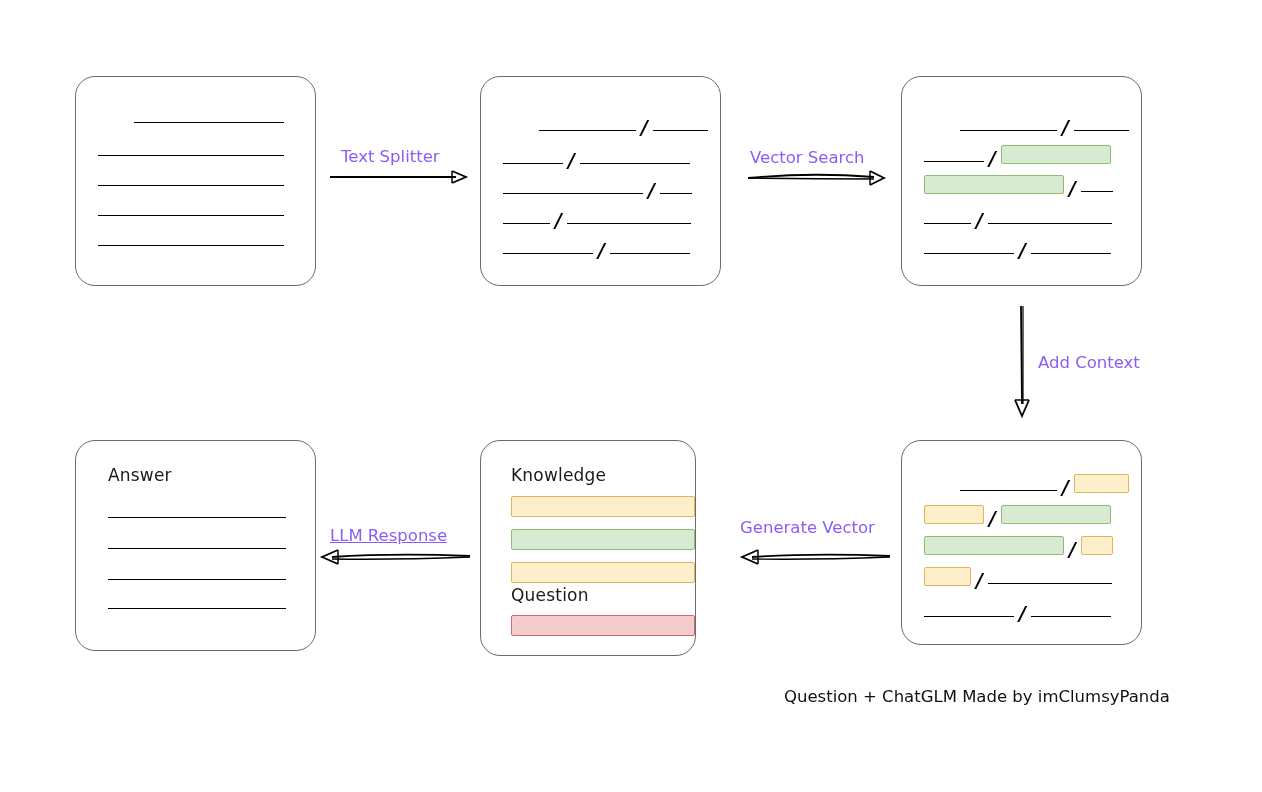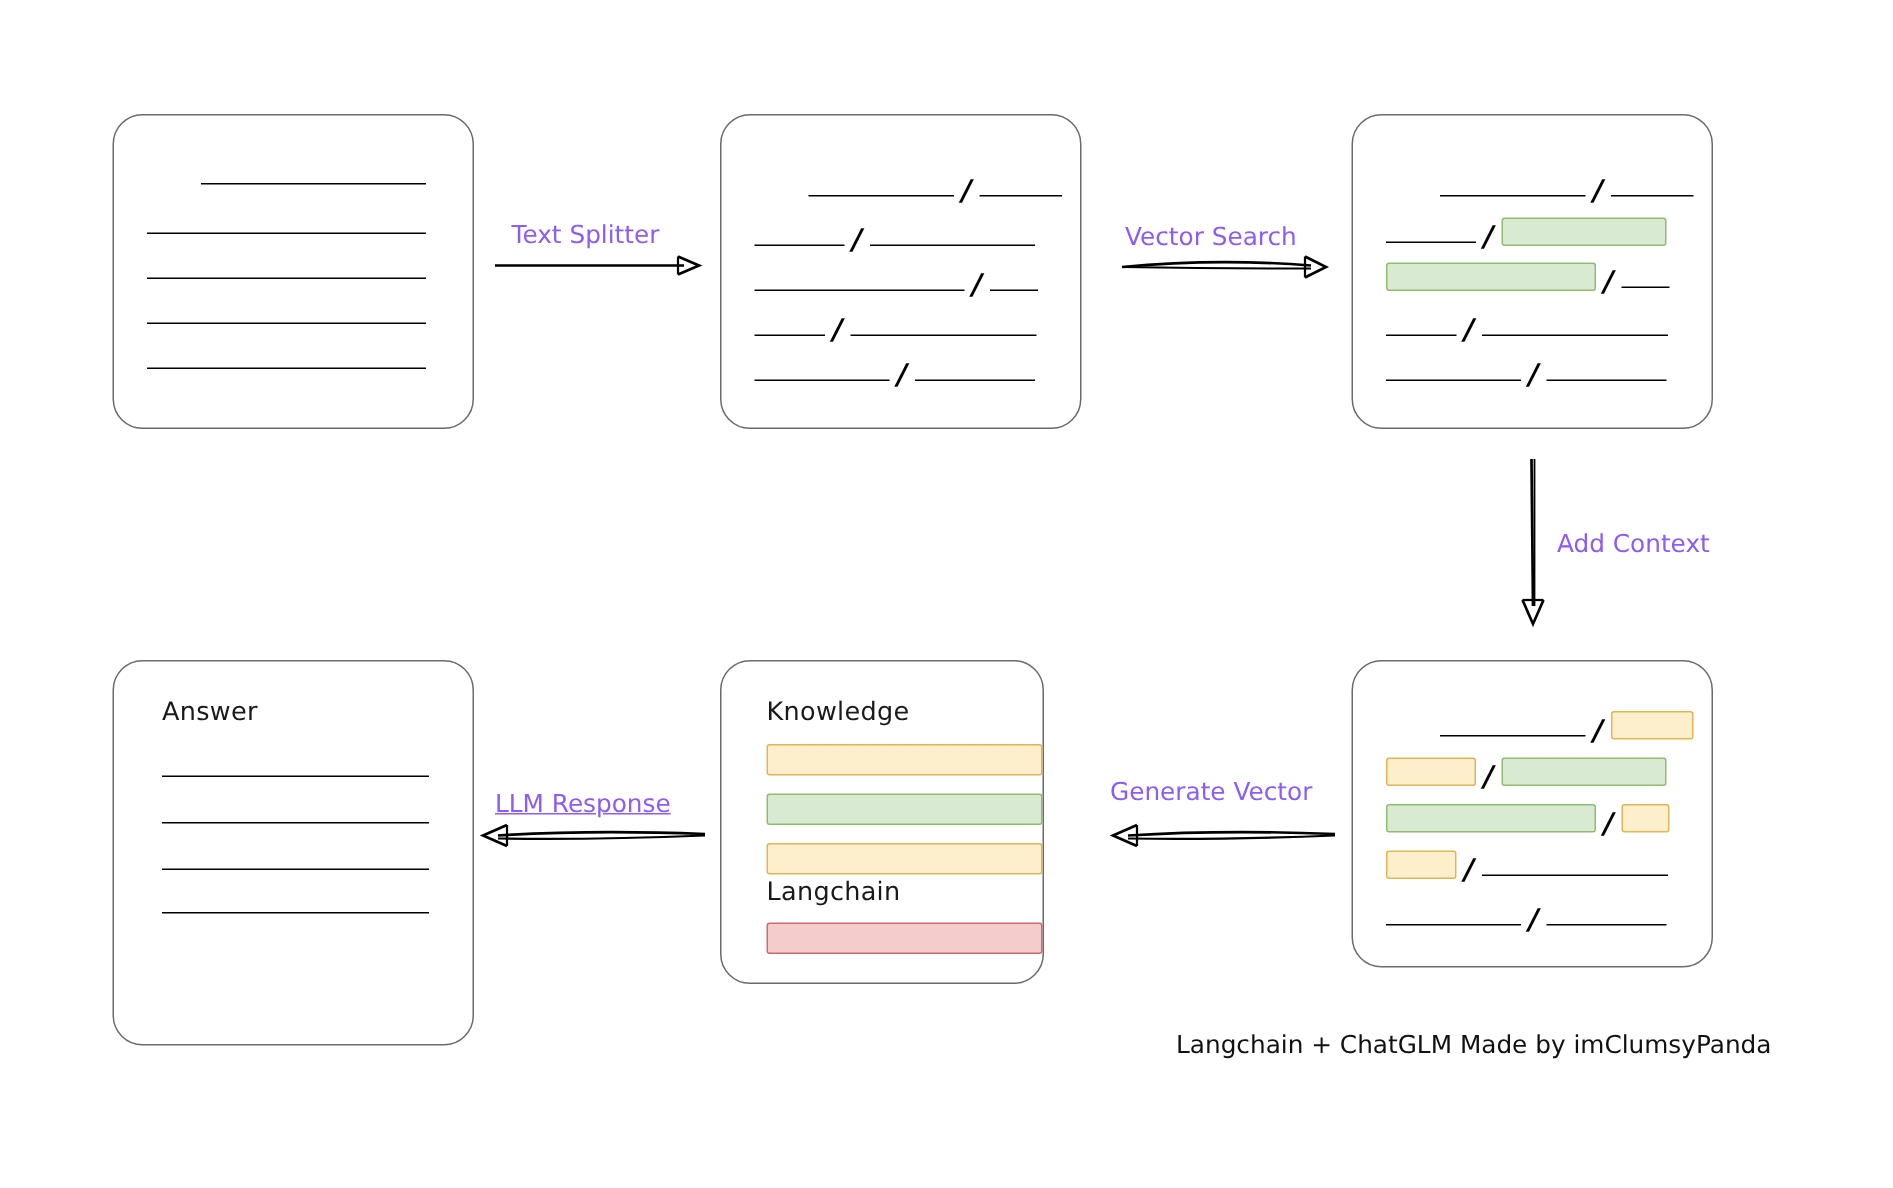--- a/index.html
+++ b/index.html
@@ -245,38 +245,38 @@
   </div>
   <div class="arrow-label" style="left:740px; top:518px;">Generate Vector</div>
 
   <div class="card" style="left:480px; top:440px; width:216px; height:216px;">
     <div class="card-title" style="left:30px; top:24px;">Knowledge</div>
 
     <div class="bar bar-yellow" style="left:30px; top:55px; width:184px;"></div>
     <div class="bar bar-green" style="left:30px; top:88px; width:184px;"></div>
     <div class="bar bar-yellow" style="left:30px; top:121px; width:184px;"></div>
 
-    <div class="card-title" style="left:30px; top:144px;">Langchain</div>
+    <div class="card-title" style="left:30px; top:144px;">Question</div>
 
     <div class="bar bar-red" style="left:30px; top:174px; width:184px;"></div>
   </div>
 
   <div class="arrow-wrap" style="left:320px; top:548px; width:150px; height:22px;">
     <svg width="150" height="22" viewBox="0 0 150 22">
       <path d="M150,8 Q75,5 12,9" stroke="#000" stroke-width="1.8" fill="none"></path>
       <path d="M150,9 Q75,12 12,11" stroke="#000" stroke-width="1.4" fill="none"></path>
       <path d="M18,2 L2,9 L18,16" stroke="#000" stroke-width="1.8" fill="none"></path>
       <path d="M18,2 L18,16" stroke="#000" stroke-width="1.5" fill="none"></path>
     </svg>
   </div>
   <div class="arrow-label" style="left:330px; top:526px;text-decoration:underline;">LLM Response</div>
 
-  <div class="card" style="left:75px; top:440px; width:241px; height:257px;">
+  <div class="card" style="left:75px; top:440px; width:241px; height:211px;">
     <div class="card-title" style="left:32px; top:24px;">Answer</div>
     <div class="uline" style="left:32px; top:76px;  width:178px;"></div>
     <div class="uline" style="left:32px; top:107px; width:178px;"></div>
     <div class="uline" style="left:32px; top:138px; width:178px;"></div>
     <div class="uline" style="left:32px; top:167px; width:178px;"></div>
   </div>
 
-  <div class="credit" style="left:784px; top:687px;">Langchain + ChatGLM Made by imClumsyPanda</div>
+  <div class="credit" style="left:784px; top:687px;">Question + ChatGLM Made by imClumsyPanda</div>
 
 </div>
 
 </body></html>

